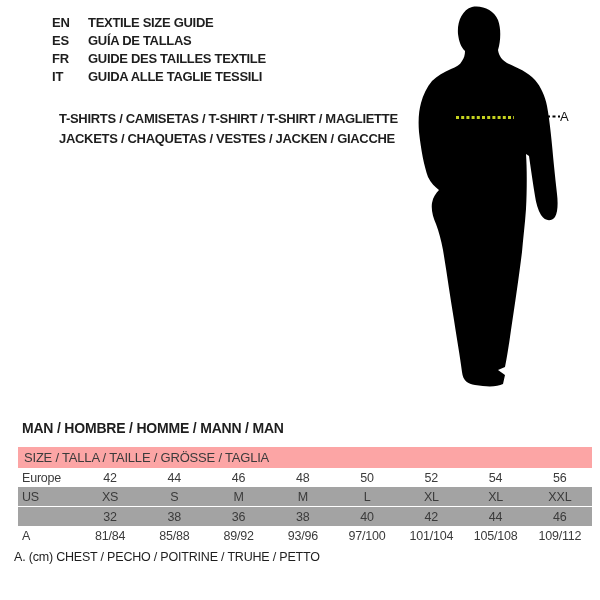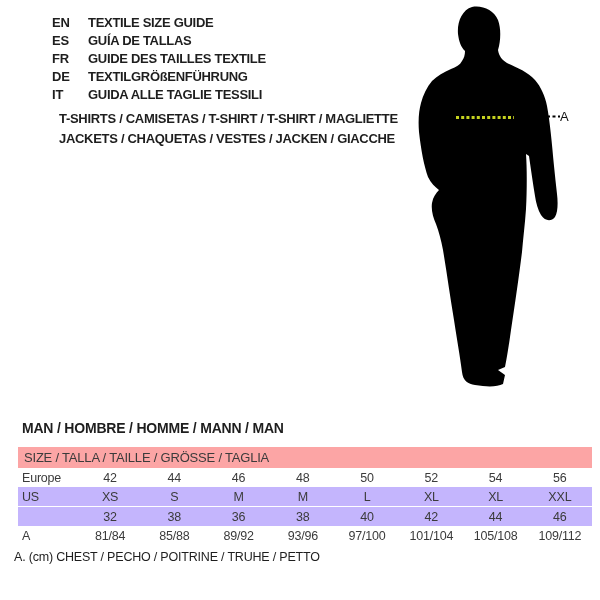--- a/index.html
+++ b/index.html
@@ -30,44 +30,40 @@
     border-collapse:collapse;table-layout:fixed;
     font-size:12.5px;color:#3b3b3b;letter-spacing:-0.2px;
   }
   .size-table col.c-label{width:60px;}
   .size-table th{
     background:#fca5a5;height:21px;text-align:left;padding:0 0 0 6px;
     font-weight:400;font-size:13px;color:#3b3b3b;
   }
   .size-table td{height:19px;text-align:center;padding:0;font-weight:400;}
   .size-table td.lbl{text-align:left;padding-left:4px;}
-  .size-table tr.r-gray{background:#c4b5fd;}
+  .size-table tr.r-gray{background:#a3a3a3;}
   .size-table tr.r-sep td{border-bottom:1px solid #ffffff;}
   
   .footnote{position:absolute;left:14px;top:550px;font-size:12.5px;font-weight:400;letter-spacing:-0.2px;white-space:nowrap;}
 </style>
 </head>
 <body>
 
 <div class="lang-list">
   <div class="lang-row">
     <span class="lang-code">EN</span>
     <span class="lang-label">TEXTILE SIZE GUIDE</span>
   </div>
   <div class="lang-row">
     <span class="lang-code">ES</span>
     <span class="lang-label">GUÍA DE TALLAS</span>
   </div>
   <div class="lang-row">
     <span class="lang-code">FR</span>
     <span class="lang-label">GUIDE DES TAILLES TEXTILE</span>
-  </div>
-  <div class="lang-row">
-    <span class="lang-code">DE</span>
-    <span class="lang-label">TEXTILGRÖßENFÜHRUNG</span>
   </div>
   <div class="lang-row">
     <span class="lang-code">IT</span>
     <span class="lang-label">GUIDA ALLE TAGLIE TESSILI</span>
   </div>
 </div>
 
 <div class="categories">
   <div class="category-line">T-SHIRTS / CAMISETAS / T-SHIRT / T-SHIRT / MAGLIETTE</div>
   <div class="category-line">JACKETS / CHAQUETAS / VESTES / JACKEN / GIACCHE</div>

